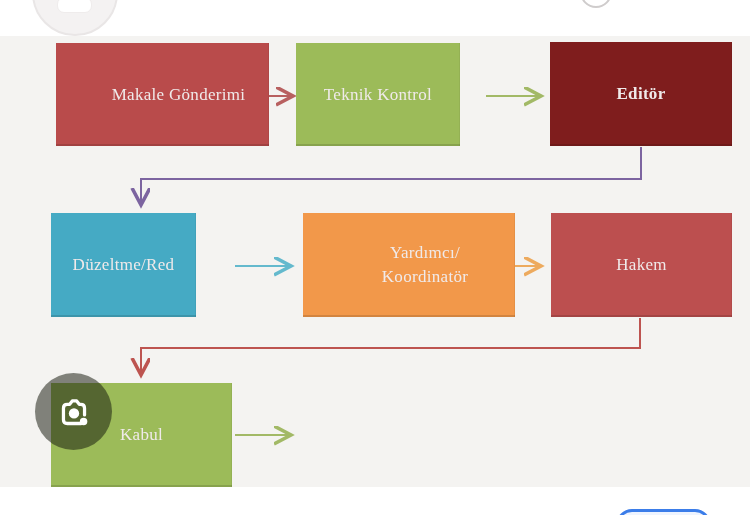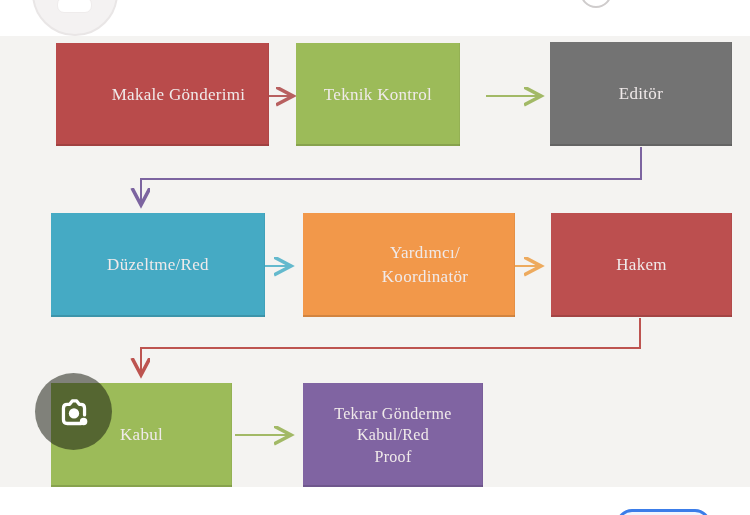--- a/index.html
+++ b/index.html
@@ -32,21 +32,21 @@
     text-align:center;color:var(--node-text,#f0eaea);
     font-size:17px;line-height:1.4;letter-spacing:.3px;
     box-shadow:inset 0 -2px 0 rgba(0,0,0,.13), inset -1px 0 0 rgba(0,0,0,.05);
   }
   .node .node-label{white-space:pre-line;padding:0 6px;}
   .node.small-text{font-size:16px;line-height:1.35;}
   
   .n-makale  {left:56px; top:7px;  width:181px;height:103px;padding-left:32px;}
   .n-teknik  {left:296px;top:7px;  width:164px;height:103px;}
   .n-editor  {left:550px;top:6px;  width:182px;height:104px;}
-  .n-duzeltme{left:51px; top:177px;width:214px;height:104px;}
+  .n-duzeltme{left:51px; top:177px;width:145px;height:104px;}
   .n-yardimci{left:303px;top:177px;width:180px;height:104px;}
   .n-hakem   {left:551px;top:177px;width:181px;height:104px;}
   .n-kabul   {left:51px; top:347px;width:181px;height:104px;text-align:right;}
   .n-tekrar  {left:303px;top:347px;width:180px;height:104px;}
   .arrows{position:absolute;left:0;top:0;width:750px;height:451px;pointer-events:none;}
   
   .lens-btn{
     position:absolute;left:35px;top:373px;width:77px;height:77px;border-radius:50%;
     background:rgba(22,24,14,.52);
     display:flex;align-items:center;justify-content:center;cursor:pointer;
@@ -98,40 +98,35 @@
       <path d="M640,282 L640,312 L141,312 L141,338" stroke-width="2" style="stroke:var(--arrow-red2)" marker-end="url(#mRed2)"></path>
       <path d="M235,399 L290,399" stroke-width="2" style="stroke:var(--arrow-green)" marker-end="url(#mGreen)"></path>
     </svg>
 
     <div class="node n-makale" style="background-color: rgb(185, 75, 75);">
       <span class="node-label">Makale Gönderimi</span>
     </div>
     <div class="node n-teknik" style="background-color: rgb(156, 187, 89);">
       <span class="node-label">Teknik Kontrol</span>
     </div>
-    <div class="node n-editor" style="background-color: #737373;">
+    <div class="node n-editor" style="background-color: #7f1d1d; font-weight: bold;">
       <span class="node-label">Editör</span>
     </div>
     <div class="node n-duzeltme" style="background-color: rgb(69, 170, 196);">
       <span class="node-label">Düzeltme/Red</span>
     </div>
     <div class="node n-yardimci" style="background-color: rgb(242, 152, 74); padding-left: 32px;">
       <span class="node-label">Yardımcı/
 Koordinatör</span>
     </div>
     <div class="node n-hakem" style="background-color: rgb(188, 79, 79);">
       <span class="node-label">Hakem</span>
     </div>
     <div class="node n-kabul" style="background-color: rgb(156, 187, 89);">
       <span class="node-label">Kabul</span>
-    </div>
-    <div class="node n-tekrar small-text" style="background-color: rgb(128, 100, 162);">
-      <span class="node-label">Tekrar Gönderme
-Kabul/Red
-Proof</span>
     </div>
   </div>
 
   <div class="lens-btn">
     <svg width="46" height="46" viewBox="0 0 48 48">
       <path d="M31.5 36 L17 36 Q13 36 13 32 L13 20 Q13 16 17 16 L19.5 16 L22.2 12.5 L26.8 12.5 L29.5 16 L31 16 Q35 16 35 20 L35 27" fill="none" stroke="#ffffff" stroke-width="3.4" stroke-linecap="round" stroke-linejoin="round"></path>
       <circle cx="24" cy="25.5" r="5.4" fill="#ffffff"></circle>
       <circle cx="34" cy="34" r="3.9" fill="#ffffff"></circle>
     </svg>
   </div>

